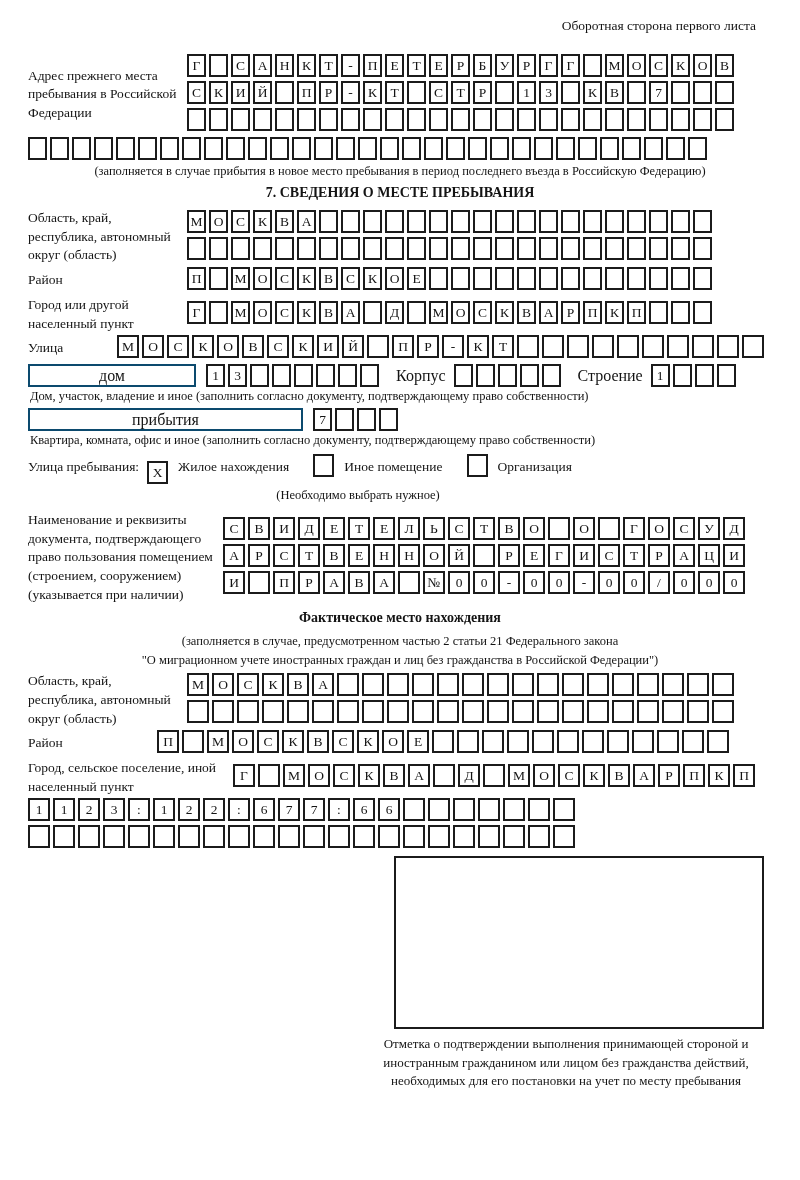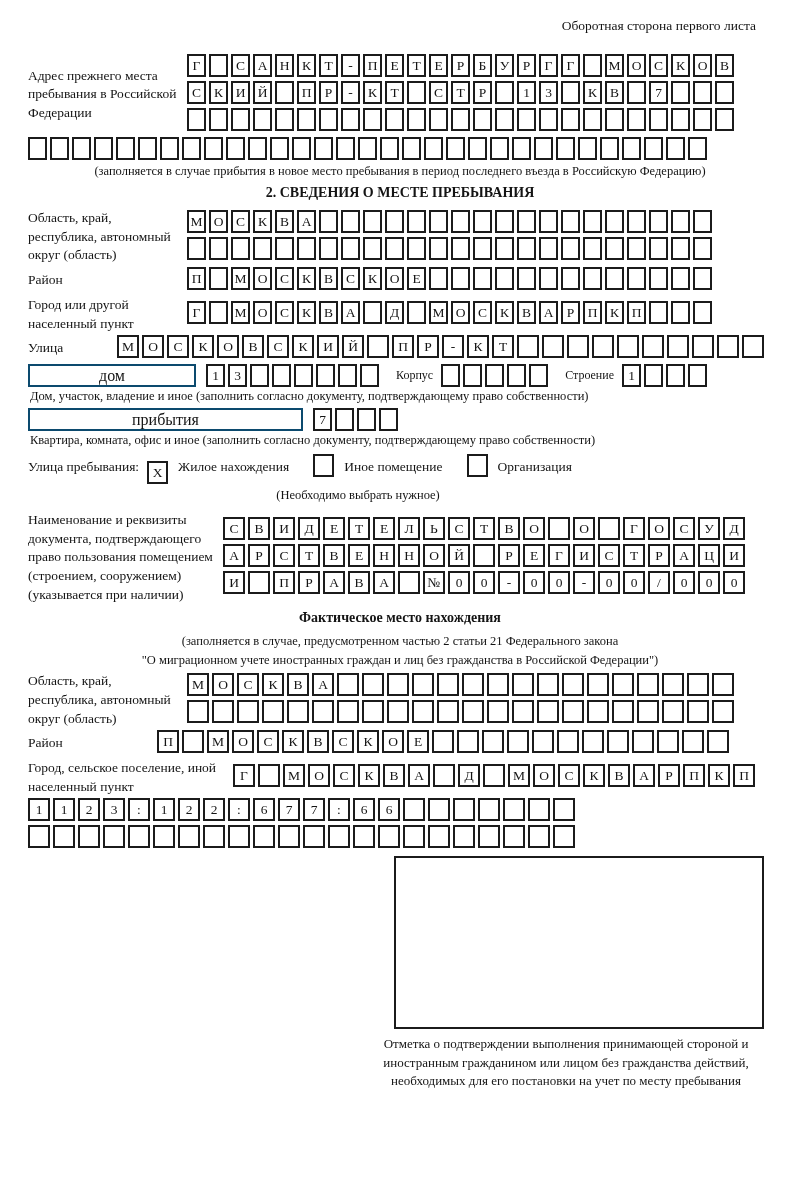--- a/index.html
+++ b/index.html
@@ -24,21 +24,21 @@
 
   .caption { font-size:12.5px; text-align:center; margin:2px 0 4px 0; }
   .caption.left { text-align:left; margin-left:2px; }
   .h-bold { font-size:14px; font-weight:bold; text-align:center; margin:6px 0 8px 0; }
 
   .house-row { white-space:nowrap; margin-bottom:2px; }
   .named-box { display:inline-block; height:23px; border:2px solid #0c4a6e; line-height:19px;
                text-align:center; font-size:16px; vertical-align:top; margin-right:10px; }
   .dom-box { width:168px; }
   .kvartira-box { width:275px; }
-  .inline-label { display:inline-block; font-size:12px; line-height:23px; vertical-align:top;
+  .inline-label { display:inline-block; font-size:16px; line-height:23px; vertical-align:top;
                   margin:0 8px 0 14px; }
 
   .stay-row { font-size:13.5px; margin:6px 0 2px 0; white-space:nowrap; }
   .stay-label { margin-right:6px; }
   .checkbox { display:inline-block; width:21px; height:23px; border:2px solid #1b1b1b;
               text-align:center; line-height:19px; font-size:13.5px; vertical-align:-6px;
               margin:0 10px 0 2px; }
   .opt-label { margin-right:22px; }
   .stay-note-wrap { width:660px; text-align:center; font-size:12.5px; margin:4px 0 8px 0; }
 
@@ -56,21 +56,21 @@
     <div class="flabel w152">Адрес прежнего места пребывания в Российской Федерации</div>
     <div class="fcol">
       <div class="cellrow"><span class="cell">Г</span><span class="cell"></span><span class="cell">С</span><span class="cell">А</span><span class="cell">Н</span><span class="cell">К</span><span class="cell">Т</span><span class="cell">-</span><span class="cell">П</span><span class="cell">Е</span><span class="cell">Т</span><span class="cell">Е</span><span class="cell">Р</span><span class="cell">Б</span><span class="cell">У</span><span class="cell">Р</span><span class="cell">Г</span><span class="cell">Г</span><span class="cell"></span><span class="cell">М</span><span class="cell">О</span><span class="cell">С</span><span class="cell">К</span><span class="cell">О</span><span class="cell">В</span></div>
       <div class="cellrow"><span class="cell">С</span><span class="cell">К</span><span class="cell">И</span><span class="cell">Й</span><span class="cell"></span><span class="cell">П</span><span class="cell">Р</span><span class="cell">-</span><span class="cell">К</span><span class="cell">Т</span><span class="cell"></span><span class="cell">С</span><span class="cell">Т</span><span class="cell">Р</span><span class="cell"></span><span class="cell">1</span><span class="cell">3</span><span class="cell"></span><span class="cell">К</span><span class="cell">В</span><span class="cell"></span><span class="cell">7</span><span class="cell"></span><span class="cell"></span><span class="cell"></span></div>
       <div class="cellrow"><span class="cell"></span><span class="cell"></span><span class="cell"></span><span class="cell"></span><span class="cell"></span><span class="cell"></span><span class="cell"></span><span class="cell"></span><span class="cell"></span><span class="cell"></span><span class="cell"></span><span class="cell"></span><span class="cell"></span><span class="cell"></span><span class="cell"></span><span class="cell"></span><span class="cell"></span><span class="cell"></span><span class="cell"></span><span class="cell"></span><span class="cell"></span><span class="cell"></span><span class="cell"></span><span class="cell"></span><span class="cell"></span></div>
     </div>
   </div>
   <div class="cellrow"><span class="cell"></span><span class="cell"></span><span class="cell"></span><span class="cell"></span><span class="cell"></span><span class="cell"></span><span class="cell"></span><span class="cell"></span><span class="cell"></span><span class="cell"></span><span class="cell"></span><span class="cell"></span><span class="cell"></span><span class="cell"></span><span class="cell"></span><span class="cell"></span><span class="cell"></span><span class="cell"></span><span class="cell"></span><span class="cell"></span><span class="cell"></span><span class="cell"></span><span class="cell"></span><span class="cell"></span><span class="cell"></span><span class="cell"></span><span class="cell"></span><span class="cell"></span><span class="cell"></span><span class="cell"></span><span class="cell"></span></div>
   <div class="caption">(заполняется в случае прибытия в новое место пребывания в период последнего въезда в Российскую Федерацию)</div>
 
-  <div class="h-bold">2. СВЕДЕНИЯ О МЕСТЕ ПРЕБЫВАНИЯ</div>
+  <div class="h-bold">7. СВЕДЕНИЯ О МЕСТЕ ПРЕБЫВАНИЯ</div>
 
   <div class="frow">
     <div class="flabel w152">Область, край, республика, автономный округ (область)</div>
     <div class="fcol">
       <div class="cellrow"><span class="cell">М</span><span class="cell">О</span><span class="cell">С</span><span class="cell">К</span><span class="cell">В</span><span class="cell">А</span><span class="cell"></span><span class="cell"></span><span class="cell"></span><span class="cell"></span><span class="cell"></span><span class="cell"></span><span class="cell"></span><span class="cell"></span><span class="cell"></span><span class="cell"></span><span class="cell"></span><span class="cell"></span><span class="cell"></span><span class="cell"></span><span class="cell"></span><span class="cell"></span><span class="cell"></span><span class="cell"></span></div>
       <div class="cellrow"><span class="cell"></span><span class="cell"></span><span class="cell"></span><span class="cell"></span><span class="cell"></span><span class="cell"></span><span class="cell"></span><span class="cell"></span><span class="cell"></span><span class="cell"></span><span class="cell"></span><span class="cell"></span><span class="cell"></span><span class="cell"></span><span class="cell"></span><span class="cell"></span><span class="cell"></span><span class="cell"></span><span class="cell"></span><span class="cell"></span><span class="cell"></span><span class="cell"></span><span class="cell"></span><span class="cell"></span></div>
     </div>
   </div>
 
   <div class="frow">

